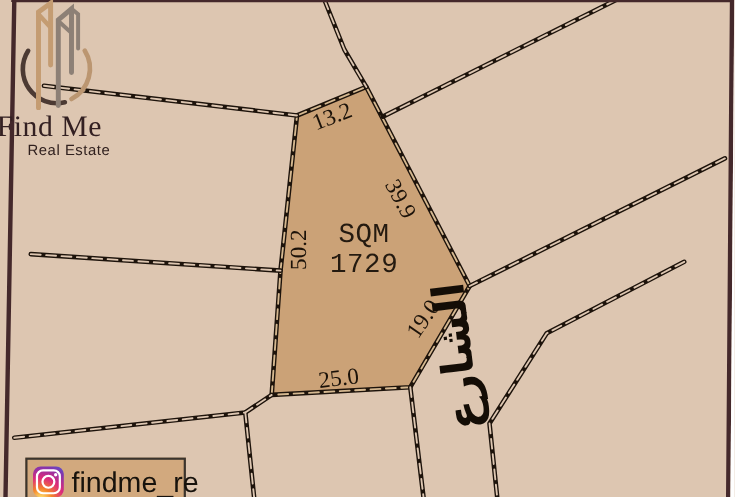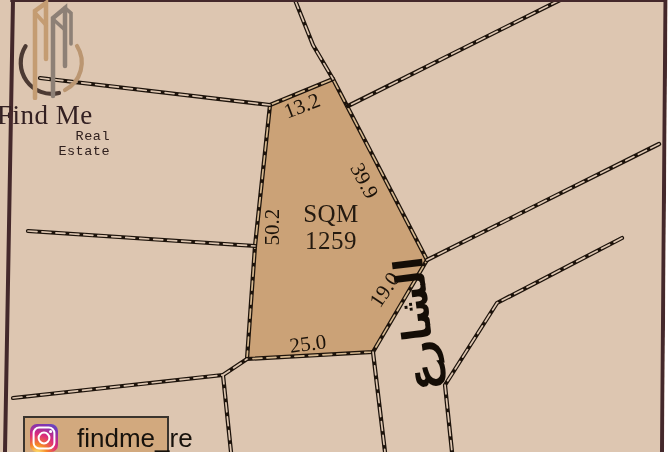--- a/index.html
+++ b/index.html
@@ -13,52 +13,52 @@
     font-family:"Liberation Serif",serif;font-size:21px;
     transform-origin:center;pointer-events:none;
   }
   .dim-top        {left:302px;top:106px;transform:translate(-50%,-50%) rotate(-21deg);}
   .dim-upper-right{left:364px;top:181px;transform:translate(-50%,-50%) rotate(62deg);}
   .dim-left       {left:272px;top:227px;transform:translate(-50%,-50%) rotate(-90deg);}
   .dim-lower-right{left:385px;top:290px;transform:translate(-50%,-50%) rotate(-56deg);}
   .dim-bottom     {left:308px;top:344px;transform:translate(-50%,-50%) rotate(-7deg);}
   .area-block{
     position:absolute;left:331px;top:227px;transform:translate(-50%,-50%);
-    text-align:center;color:#241a10;font-family:Liberation Serif, serif;
+    text-align:center;color:#241a10;font-family:Liberation Mono, monospace;
     font-size:25px;line-height:27px;letter-spacing:0.5px;
   }
   .street-label{
     position:absolute;left:416px;top:324px;
     transform:translate(-50%,-50%) rotate(-97deg);
     font-family:"DejaVu Sans",sans-serif;font-weight:bold;
     font-size:40px;color:#140d06;white-space:nowrap;
   }
   
   .brand{position:absolute;left:0;top:0;width:110px;height:150px;text-align:right;}
   .brand-name{
     position:absolute;left:-3px;top:100px;font-family:"Liberation Serif",serif;
     font-size:27px;color:#332022;letter-spacing:0.5px;
   }
   .brand-tagline{
-    position:absolute;left:25px;top:129px;font-family:Liberation Mono, monospace;
+    position:absolute;left:25px;top:129px;font-family:Liberation Sans, sans-serif;
     font-size:13.5px;color:#30201e;letter-spacing:0.5px;
   }
   
   .ig-badge{
     position:absolute;left:23px;top:416px;width:146px;height:44px;
     background:#d2a97e;border:2px solid #3a342d;box-sizing:border-box;
     display:flex;align-items:center;
   }
   .ig-icon{
     width:28px;height:28px;margin-left:5px;border-radius:7px;flex:0 0 auto;
     background:radial-gradient(circle at 25% 110%, #fdd868 8%, #f58529 28%, #dd2a7b 55%, #8134af 82%, #515bd4 100%);
     position:relative;
   }
   .ig-text{
-    margin-left:19px;font-size:26px;color:#17120c;
+    margin-left:7px;font-size:26px;color:#17120c;
     font-family:"Liberation Sans",sans-serif;
   }
 </style>
 </head>
 <body>
 
 <div id="stage">
 
   <svg id="map-svg" width="668" height="452" viewBox="0 0 668 452">
     <g stroke-linecap="round" stroke-linejoin="round" fill="none">
@@ -100,21 +100,21 @@
   </svg>
 
   <div class="lbl dim-top">13.2</div>
   <div class="lbl dim-upper-right">39.9</div>
   <div class="lbl dim-left">50.2</div>
   <div class="lbl dim-lower-right">19.0</div>
   <div class="lbl dim-bottom">25.0</div>
 
   <div class="area-block">
     <div>SQM</div>
-    <div>1259</div>
+    <div>1729</div>
   </div>
 
   <div class="street-label">الشارع</div>
 
   <div class="brand">
     <svg width="100" height="100" viewBox="0 0 100 100">
       <g fill="none" stroke-linecap="round">
 
         <path d="M15.6,46.2 A31,31 0 0 0 49,93" stroke="#4c3a33" stroke-width="4.2"></path>
 

